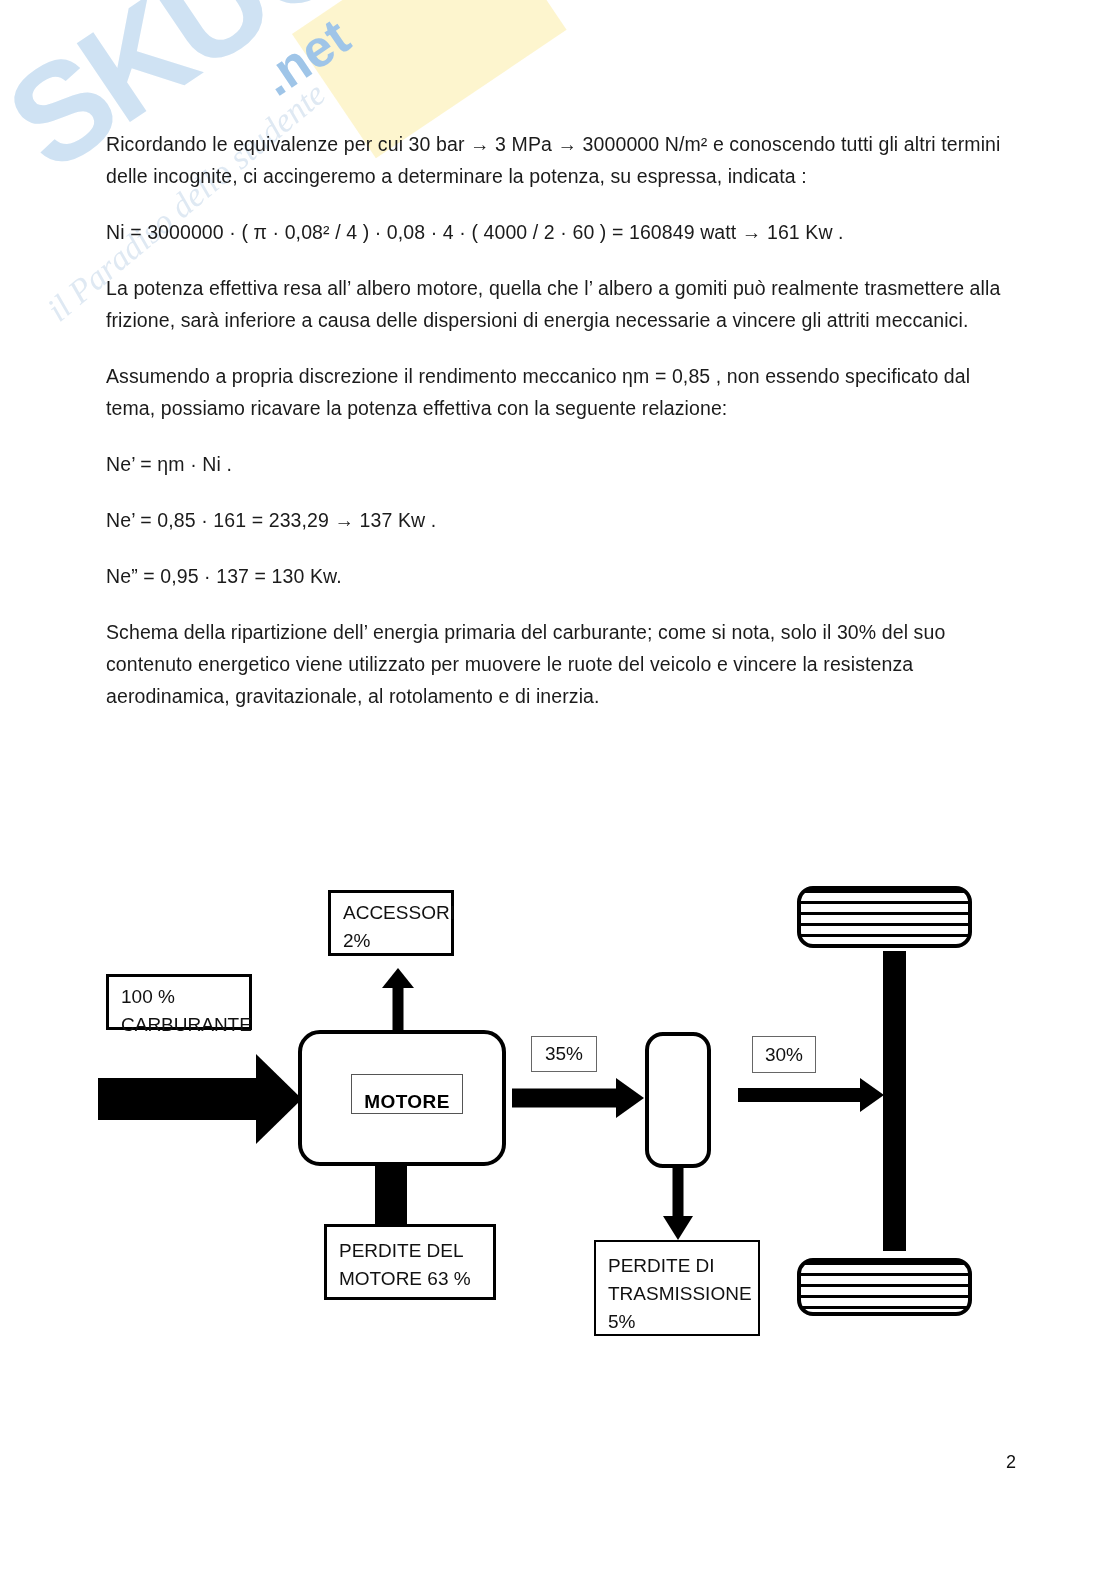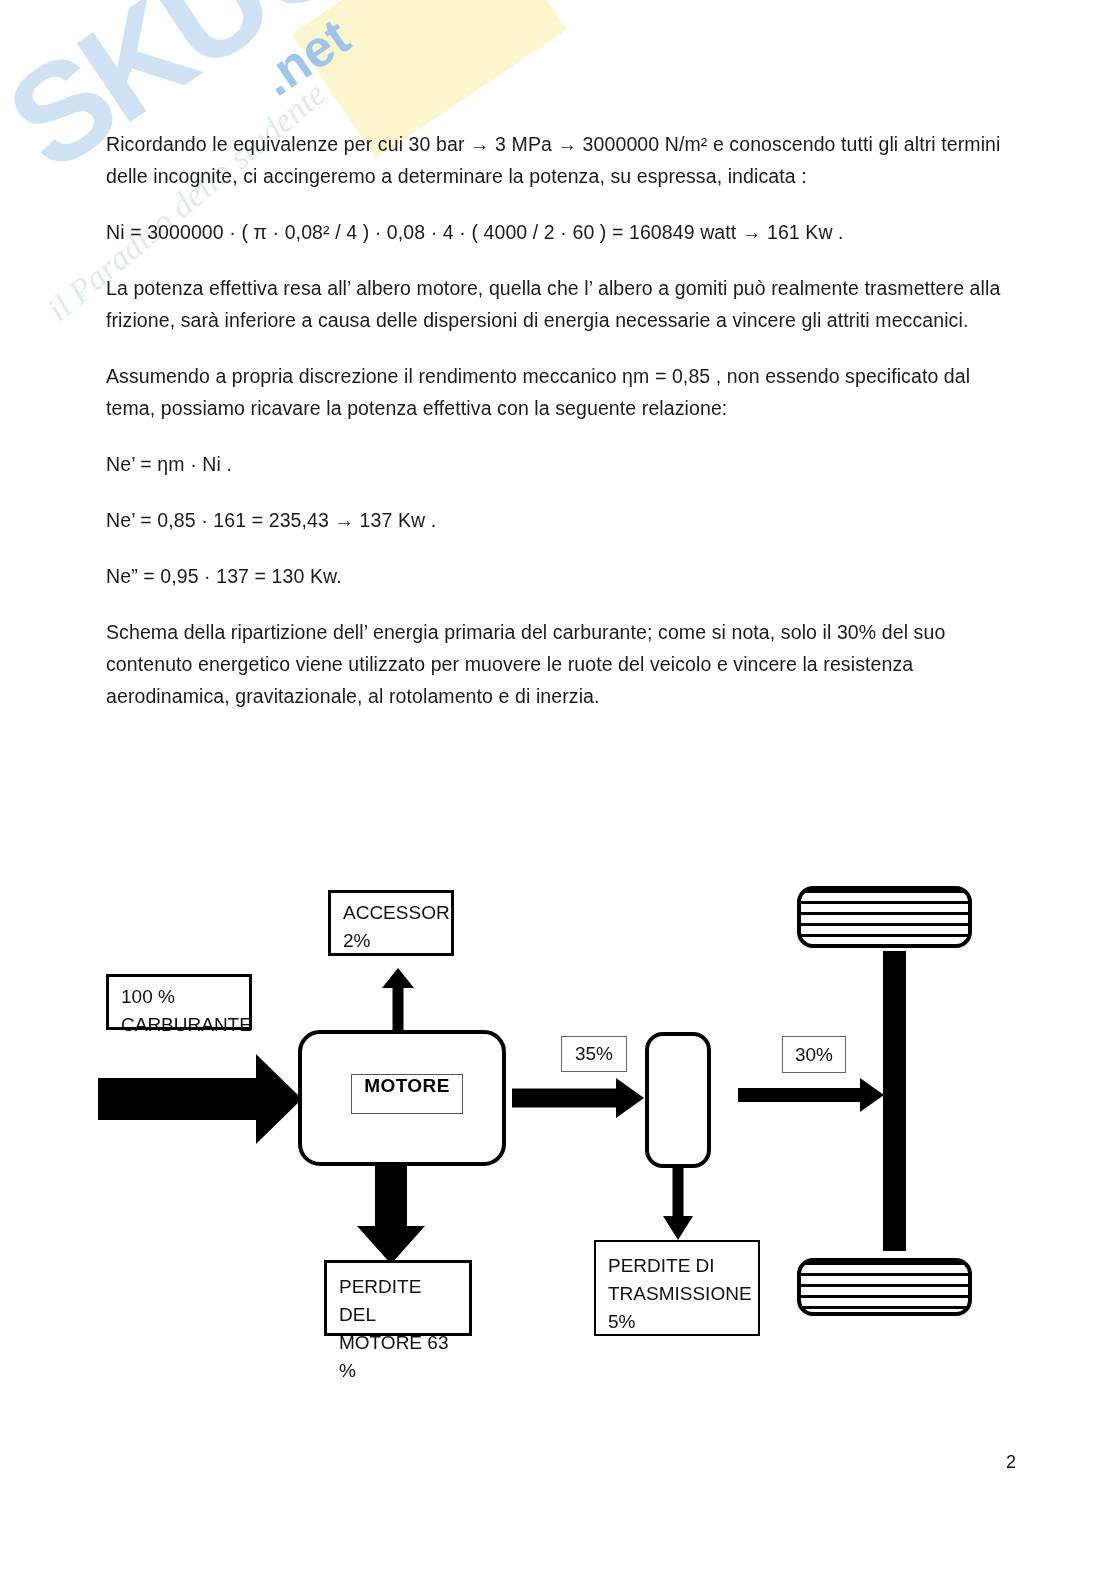--- a/index.html
+++ b/index.html
@@ -104,32 +104,32 @@
     border-radius:22px;
   }
   .inner-label{
     position:absolute;
     box-sizing:border-box;
     background:#fff;
     border:1.5px solid #555;
     font-size:19px;
     font-weight:bold;
     color:#000;
-    display:flex;align-items:flex-start;justify-content:center;
+    display:flex;align-items:flex-end;justify-content:center;
     letter-spacing:.4px;
   }
 
   .pct-box{
     position:absolute;
     box-sizing:border-box;
     background:#fff;
     border:1.5px solid #666;
     font-size:19px;
     color:#111;
-    display:flex;align-items:center;justify-content:center;margin-left:30px;
+    display:flex;align-items:center;justify-content:center;
   }
 
   .wheel{
     position:absolute;
     box-sizing:border-box;
     border:4px solid #000;
     border-radius:16px;
     background:
       repeating-linear-gradient(
         to bottom,
@@ -178,21 +178,21 @@
     <div class="wm-dot">.net</div>
     <div class="wm-script">il Paradiso dello studente</div>
   </div>
 
   <div class="body-text">
     <p class="para">Ricordando le equivalenze per cui 30 bar  →  3 MPa  →  3000000 N/m² e conoscendo tutti gli altri termini delle incognite, ci accingeremo a determinare la potenza, su espressa, indicata :</p>
     <p class="para eq">Ni = 3000000 · ( π · 0,08² / 4 ) · 0,08 · 4 · ( 4000 / 2 · 60 ) = 160849 watt  →   161 Kw .</p>
     <p class="para">La potenza effettiva resa all’ albero motore, quella che l’ albero a gomiti può realmente trasmettere alla frizione, sarà inferiore  a causa delle dispersioni di energia necessarie a vincere gli attriti meccanici.</p>
     <p class="para">Assumendo a propria discrezione il rendimento meccanico ηm = 0,85 , non essendo specificato dal tema, possiamo ricavare la potenza effettiva con la seguente relazione:</p>
     <p class="para eq">Ne’ = ηm · Ni .</p>
-    <p class="para eq">Ne’ = 0,85 · 161 = 235,43  →   137 Kw .</p>
+    <p class="para eq">Ne’ = 0,85 · 161 = 233,29  →   137 Kw .</p>
     <p class="para eq">Ne” = 0,95 · 137 = 130 Kw.</p>
     <p class="para">Schema della ripartizione dell’ energia primaria del carburante; come si nota, solo il 30% del suo contenuto energetico viene utilizzato per muovere le ruote del veicolo e vincere la resistenza aerodinamica, gravitazionale, al rotolamento e di inerzia.</p>
   </div>
 
   <div class="diagram">
 
     <div class="d-box" style="left:328px;top:890px;width:126px;height:66px;">
       <span class="d-line">ACCESSORI</span>
       <span class="d-line">2%</span>
     </div>
@@ -237,21 +237,21 @@
     <div class="arrow-r" style="left:738px;top:1078px;width:146px;height:34px;">
       <div class="shaft" style="width:122px;height:14px;"></div>
       <div class="head" style="border-width:17px 0 17px 24px;"></div>
     </div>
 
     <div class="arrow-d" style="left:357px;top:1166px;width:68px;height:98px;">
       <div class="shaft" style="width:32px;height:62px;"></div>
       <div class="head" style="border-width:38px 34px 0 34px;"></div>
     </div>
 
-    <div class="d-box" style="left:324px;top:1260px;width:148px;height:76px;padding-top:10px;">
+    <div class="d-box" style="left:324px;top:1224px;width:172px;height:76px;padding-top:10px;">
       <span class="d-line">PERDITE DEL</span>
       <span class="d-line">MOTORE 63 %</span>
     </div>
 
     <div class="arrow-d" style="left:660px;top:1168px;width:36px;height:72px;">
       <div class="shaft" style="width:11px;height:48px;"></div>
       <div class="head" style="border-width:24px 15px 0 15px;"></div>
     </div>
 
     <div class="d-box thin" style="left:594px;top:1240px;width:166px;height:96px;padding-top:10px;">

